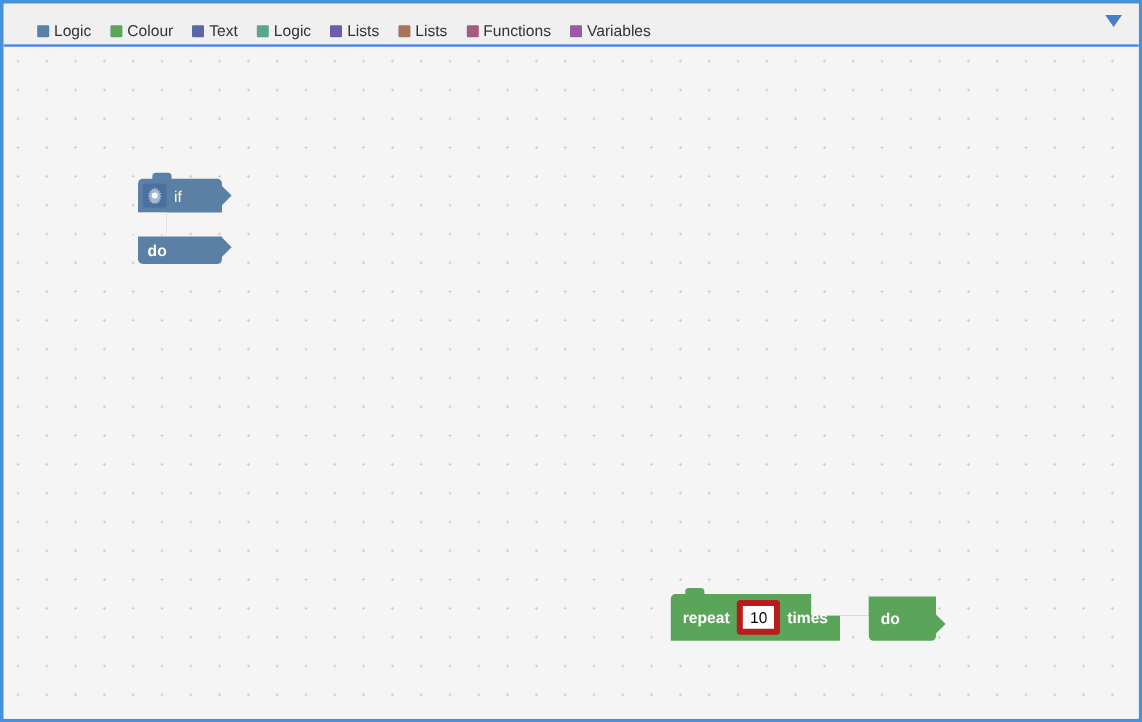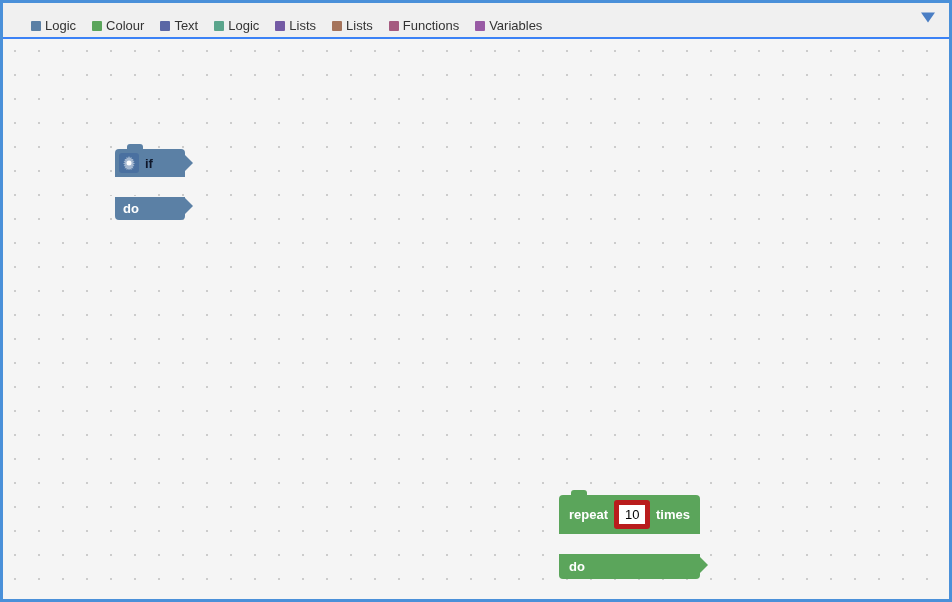--- a/index.html
+++ b/index.html
@@ -126,23 +126,23 @@
       border-radius: 3px;
       display: flex;
       align-items: center;
       justify-content: center;
       margin-right: 6px;
       font-size: 11px;
       color: white;
     }
 
     .if-label {
-      color: #0f172a;
-      font-size: 13px;
-      font-weight: bold;
+      color: #fef9c3;
+      font-size: 13px;
+      font-weight: normal;
     }
 
     .if-do-row {
       display: flex;
       align-items: center;
       background: #5b80a5;
       border-radius: 0 0 4px 4px;
       padding: 4px 8px;
       margin-top: 2px;
       position: relative;
@@ -163,21 +163,21 @@
     .do-label {
       color: white;
       font-size: 13px;
       font-weight: bold;
       padding-right: 20px;
     }
 
     
     .repeat-block {
       display: flex;
-      flex-direction: column;
+      flex-direction: row;
       user-select: none;
       cursor: grab;
     }
 
     .repeat-top {
       display: flex;
       align-items: center;
       background: #5ba55b;
       border-radius: 4px 4px 0 0;
       padding: 5px 10px;

